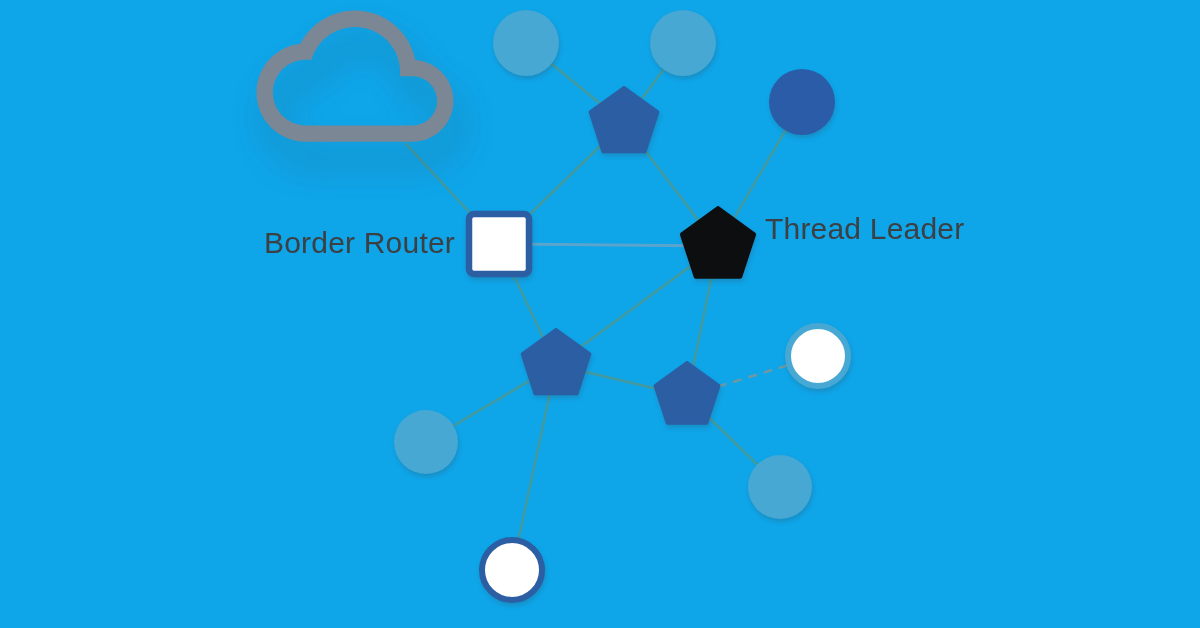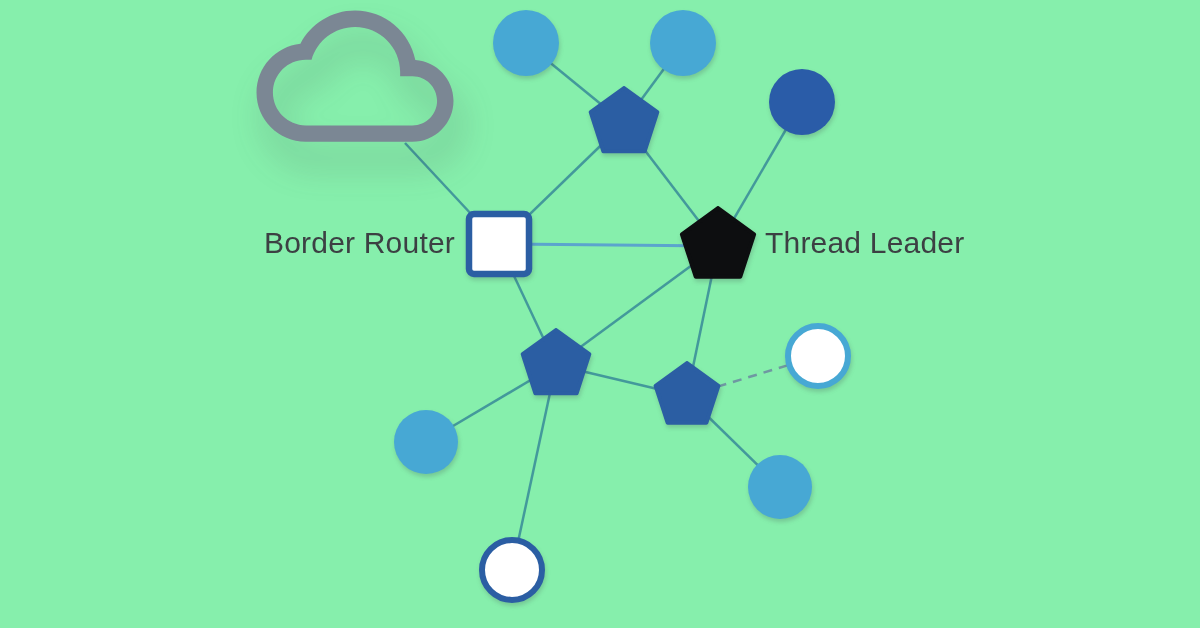--- a/index.html
+++ b/index.html
@@ -5,38 +5,38 @@
   html, body {
     margin: 0;
     padding: 0;
     background: #ffffff;
     font-family: "Liberation Sans", "DejaVu Sans", sans-serif;
   }
   #stage {
     position: relative;
     width: 1200px;
     height: 628px;
-    background: #86efac;
+    background: #0ea5e9;
     overflow: hidden;
   }
   #net-svg {
     position: absolute;
     left: 0;
     top: 0;
   }
   .node-label {
     position: absolute;
     font-size: 30px;
     line-height: 34px;
     color: #3c4043;
     white-space: nowrap;
     letter-spacing: 0.2px;
   }
   #label-border-router { right: 745px; top: 226px; text-align: right; }
-  #label-thread-leader { left: 765px; top: 226px; }
+  #label-thread-leader { left: 765px; top: 212px; }
   .shape { filter: drop-shadow(1px 3px 2px rgba(60,64,67,0.22)); }
 </style>
 </head>
 <body>
 
 <div id="stage">
   <div id="svg-holder">
       <svg id="net-svg" width="1200" height="628" viewBox="0 0 1200 628">
         <line x1="405" y1="143" x2="499" y2="244" fill="none" stroke="#43999b" stroke-width="2.5"></line>
         <line x1="499" y1="244" x2="624" y2="123" fill="none" stroke="#43999b" stroke-width="2.5"></line>

